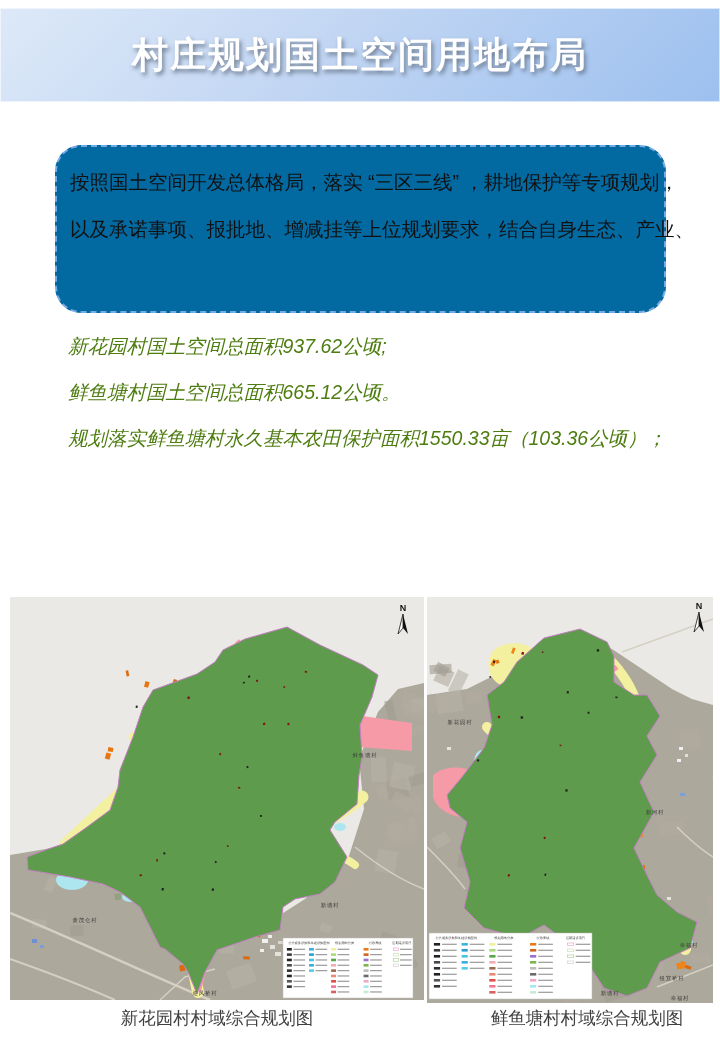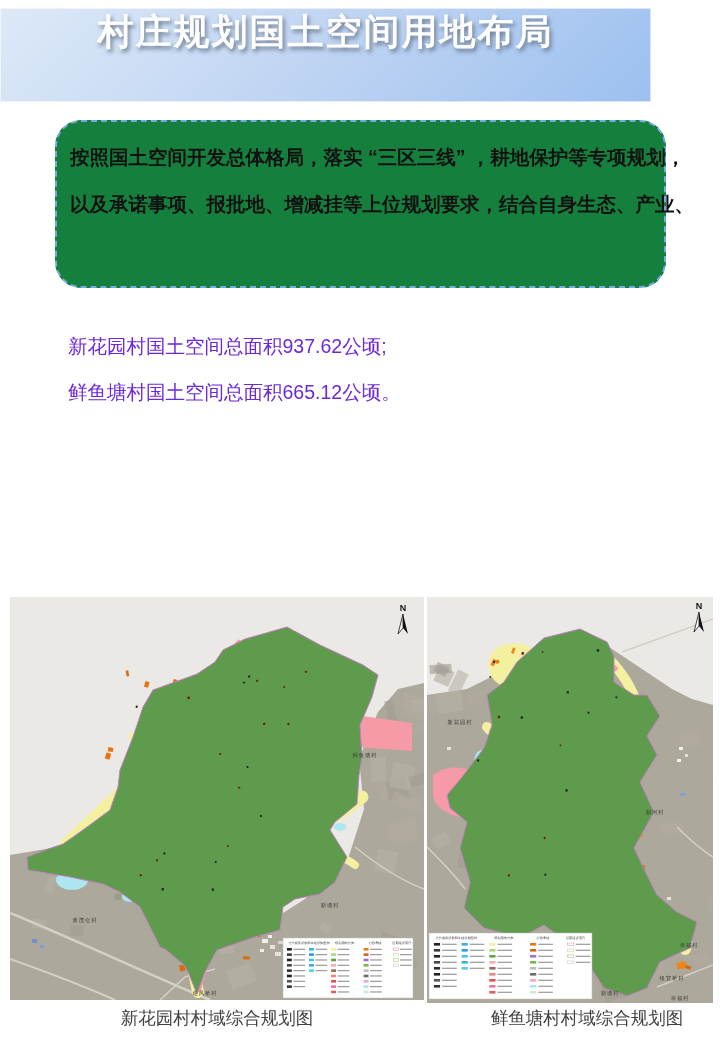--- a/index.html
+++ b/index.html
@@ -1,40 +1,39 @@
 <!DOCTYPE html>
 <html><head>
 <meta charset="utf-8">
 <style>
   html,body{margin:0;padding:0;}
   body{
     width:720px;height:1039px;position:relative;background:#ffffff;
     font-family:"Liberation Sans","DejaVu Sans",sans-serif;overflow:hidden;
   }
   .banner{
-    position:absolute;left:0;top:8px;width:651px;height:94px;
+    position:absolute;left:0;top:8px;width:720px;height:94px;
     background:linear-gradient(135deg,#dde9f8 0%,#c2d6f3 45%,#9cc0ef 100%);
-    display:flex;align-items:flex-start;justify-content:center;
+    display:flex;align-items:center;justify-content:center;
     box-shadow:inset 0 0 0 1px rgba(255,255,255,.6);
   }
   .banner h1{
     margin:0;font-size:36px;font-weight:bold;color:#ffffff;letter-spacing:2px;
     text-shadow:2px 3px 4px rgba(95,110,130,.85);
   }
   .intro-box{
-    position:absolute;left:55px;top:120px;width:582px;height:152px;
-    border:2px dashed #74aae4;border-radius:26px;background:#15803d;
+    position:absolute;left:55px;top:145px;width:582px;height:152px;
+    border:2px dashed #74aae4;border-radius:26px;background:#0369a1;
     padding:12px 12px 0 13px;
-    font-weight:bold;
   }
   .intro-box .line{
     font-size:19.5px;color:#111;line-height:47px;white-space:nowrap;
   }
   .stats{position:absolute;left:68px;top:323px;width:600px;}
-  .stats .line{font-size:19.5px;color:#6d28d9;line-height:46px;white-space:nowrap;}
+  .stats .line{font-size:19.5px;color:#4d7c0f;line-height:46px;white-space:nowrap;font-style:italic;}
   .map-svg{position:absolute;}
   .caption{
     position:absolute;top:1006px;text-align:center;font-size:17.5px;color:#404040;
   }
   .caption.left{left:10px;width:414px;}
   .caption.right{left:444px;width:286px;}
 </style>
 </head>
 <body>
 
@@ -43,20 +42,21 @@
 </div>
 
 <div class="intro-box">
   <div class="line">按照国土空间开发总体格局，落实 “三区三线” ，耕地保护等专项规划，</div>
   <div class="line">以及承诺事项、报批地、增减挂等上位规划要求，结合自身生态、产业、</div>
 </div>
 
 <div class="stats">
   <div class="line">新花园村国土空间总面积937.62公顷;</div>
   <div class="line">鲜鱼塘村国土空间总面积665.12公顷。</div>
+  <div class="line">规划落实鲜鱼塘村永久基本农田保护面积1550.33亩（103.36公顷）；</div>
 </div>
 
 <svg class="map-svg" style="left:10px;top:597px;" width="414" height="403" viewBox="0 0 414 403" xmlns="http://www.w3.org/2000/svg">
   <rect width="414" height="403" fill="#eae9e5"></rect>
   <path d="M0,258 L48,250 L95,232 L135,230 L158,248 L175,298 L205,330 L248,332 L295,302 L338,262 L354,212 L349,162 L368,115 L388,92 L414,86 L414,403 L0,403 Z" fill="#aca89b"></path>
   <g id="sat-tex-left">
       <rect x="380.6" y="225.3" width="14.4" height="15.8" fill="#b0ac9f" opacity="0.6" transform="rotate(19 380.6 225.3)"></rect>
       <rect x="364.3" y="190.2" width="24.2" height="14.9" fill="#b0ac9f" opacity="0.6" transform="rotate(-24 364.3 190.2)"></rect>
       <rect x="394.4" y="94.3" width="27.0" height="16.8" fill="#b0ac9f" opacity="0.6" transform="rotate(17 394.4 94.3)"></rect>
       <rect x="375.5" y="185.2" width="20.4" height="18.9" fill="#a19d91" opacity="0.6" transform="rotate(-12 375.5 185.2)"></rect>

